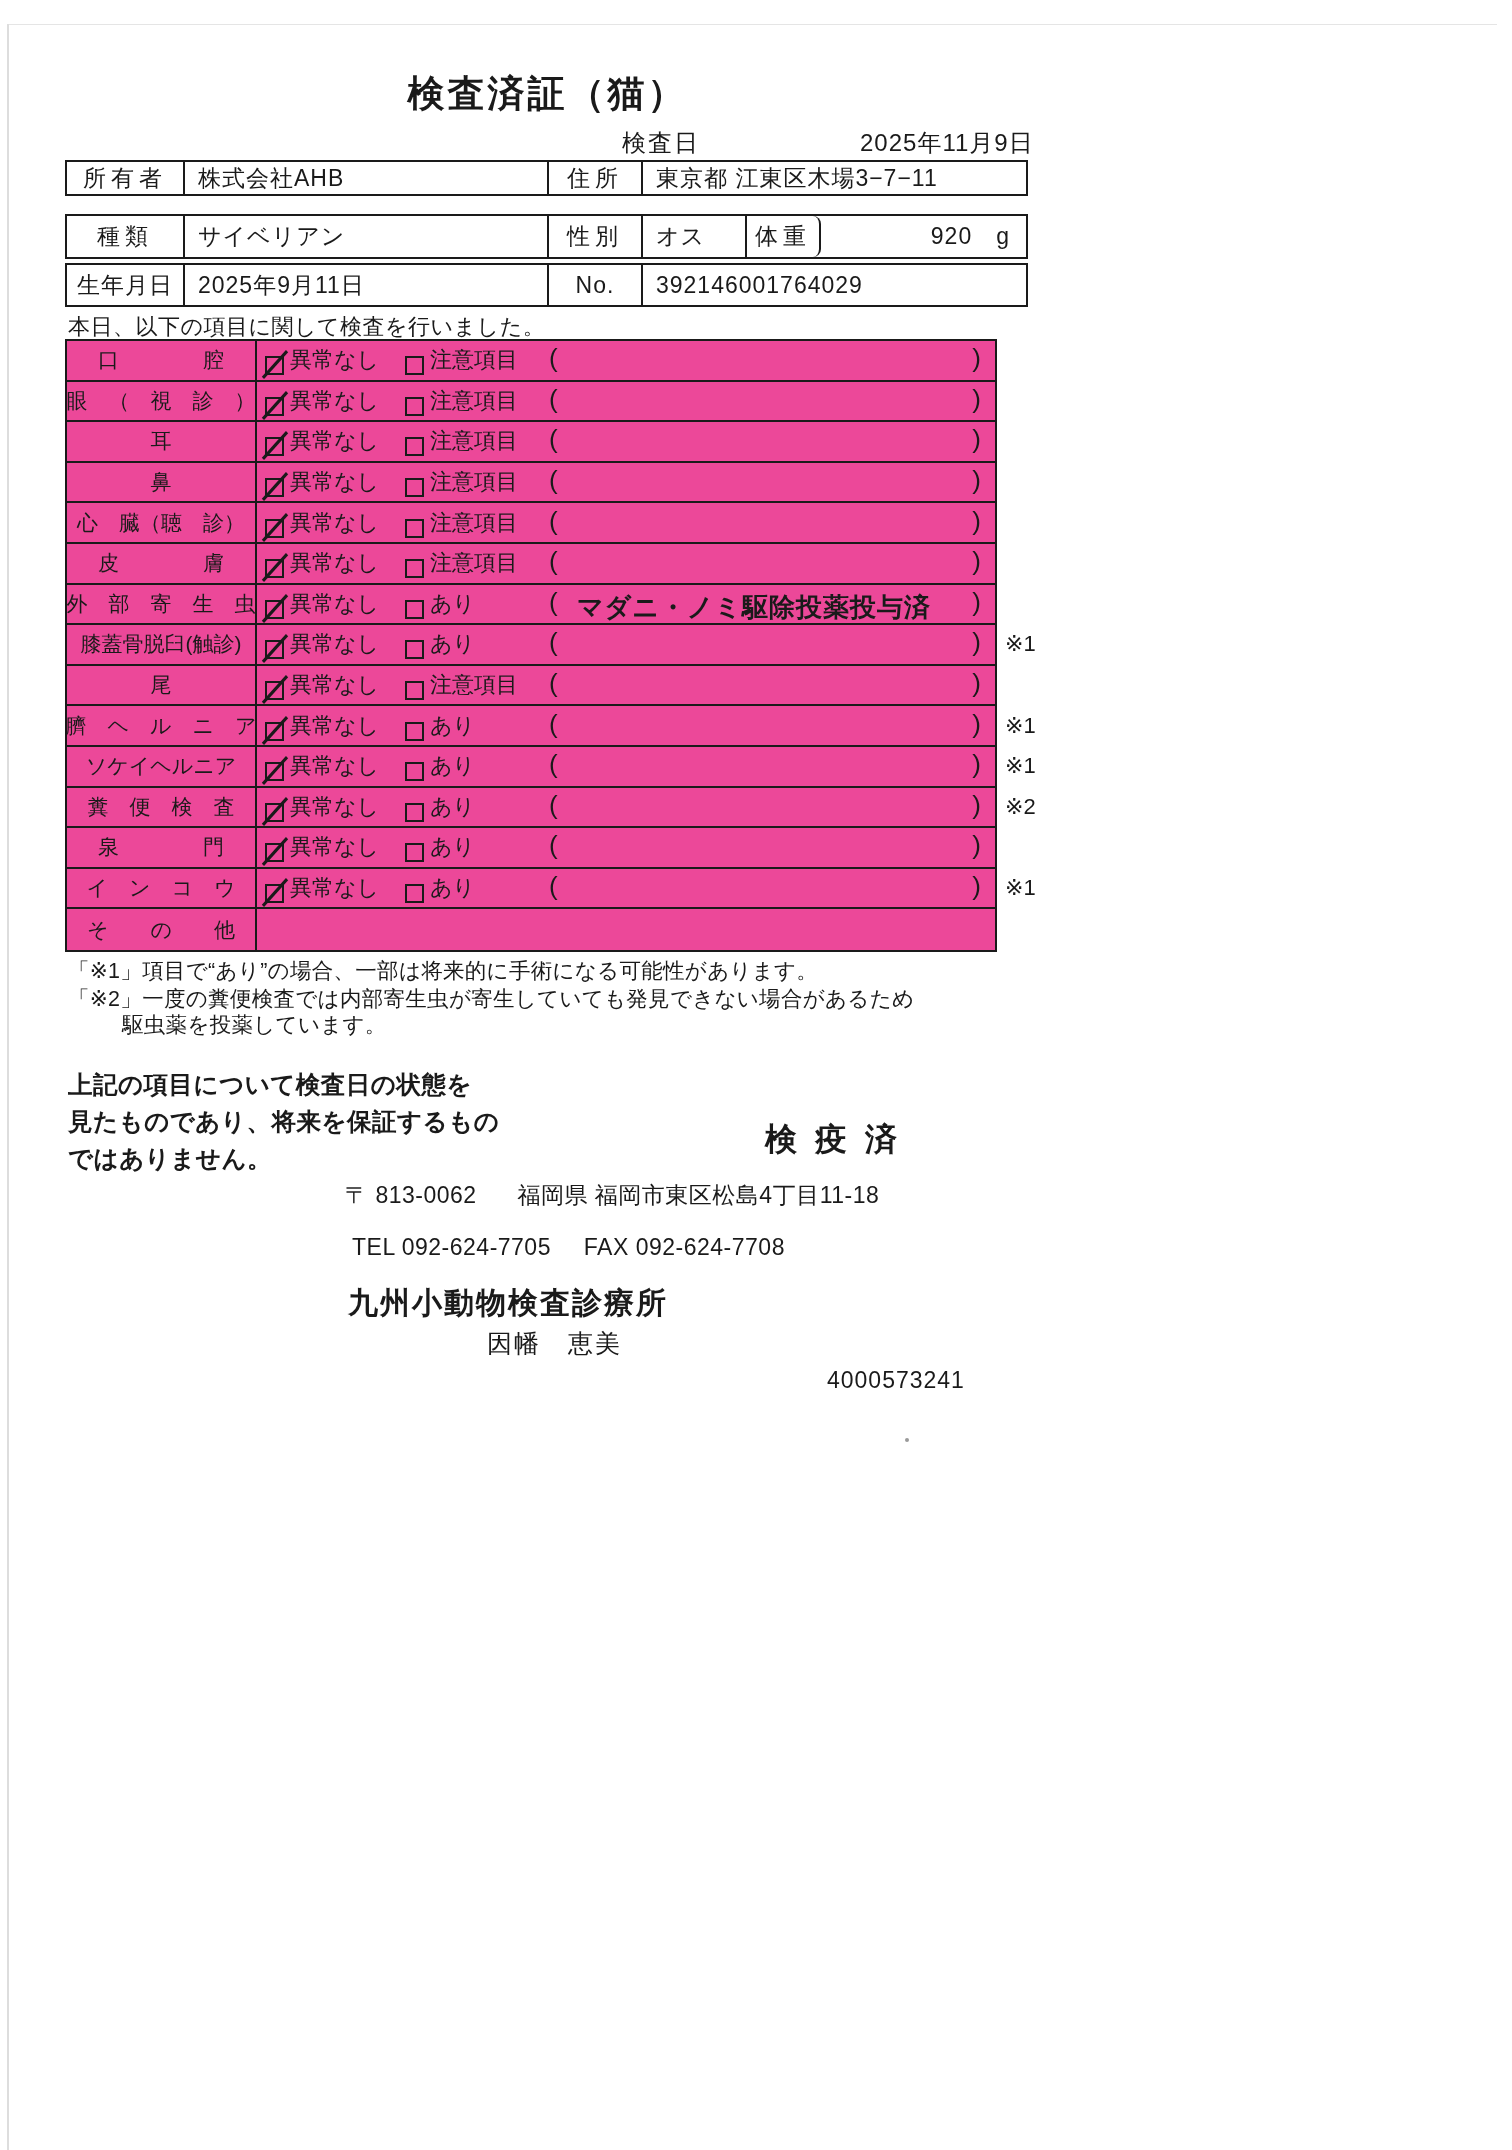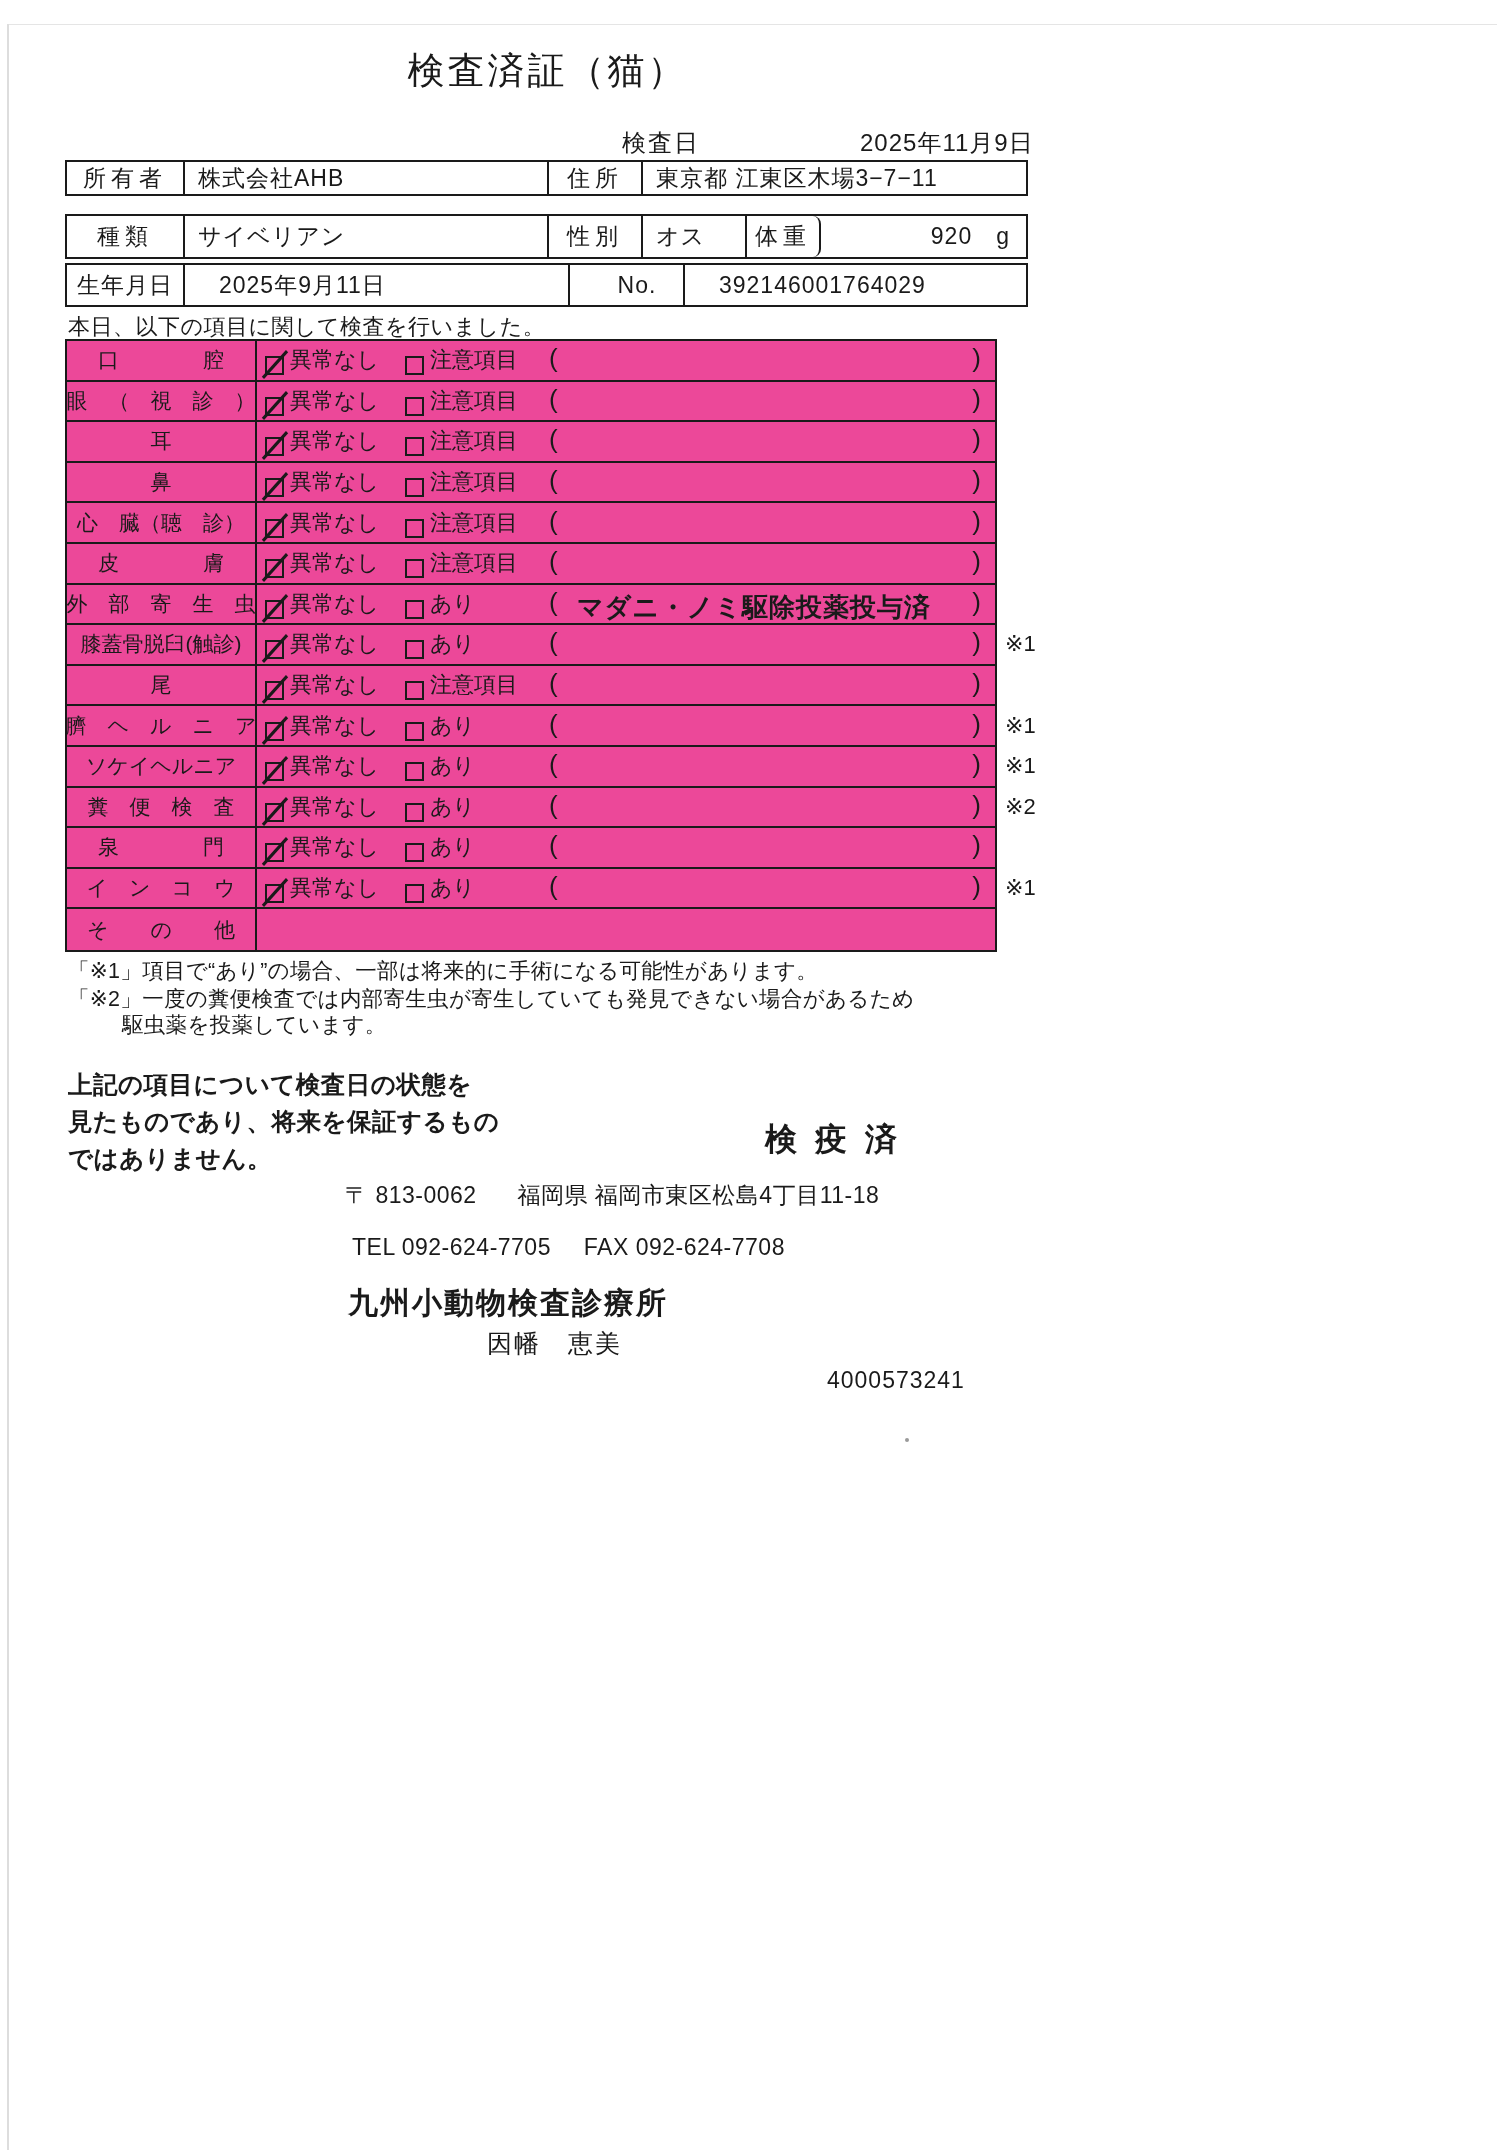--- a/index.html
+++ b/index.html
@@ -4,31 +4,31 @@
 <style>
   html,body { margin:0; padding:0; background:#ffffff; }
   .page {
     position:relative; width:1512px; height:2150px; background:#ffffff;
     font-family:"Liberation Sans","DejaVu Sans",sans-serif; color:#1a1a1a;
     overflow:hidden;
   }
   .scan-left { position:absolute; left:7px; top:24px; width:2px; height:2126px; background:#cfcfcf; opacity:.7; }
   .scan-top  { position:absolute; left:7px; top:24px; width:1490px; height:1px; background:#dedede; opacity:.8; }
 
-  .title { position:absolute; top:46px; left:65px; width:965px; margin:0;
-           text-align:center; font-size:37px; font-weight:400; letter-spacing:3px; }
+  .title { position:absolute; top:69px; left:65px; width:965px; margin:0;
+           text-align:center; font-size:37px; font-weight:700; letter-spacing:3px; }
 
   .date-label { position:absolute; top:127px; left:622px; font-size:24px; letter-spacing:2px; }
   .date-value { position:absolute; top:127px; left:860px; font-size:24px; letter-spacing:1px; }
 
   .tbl { position:absolute; left:65px; width:963px; display:flex;
          border:2px solid #1a1a1a; box-sizing:border-box; background:#fff; }
   .owner-tbl { top:160px; height:36px;text-align:right; }
   .info-tbl1 { top:214px; height:45px; }
-  .info-tbl2 { top:263px; height:44px;gap:21px; }
+  .info-tbl2 { top:263px; height:44px; }
   .cell { box-sizing:border-box; border-right:2px solid #1a1a1a;
           display:flex; align-items:center; font-size:23px; white-space:nowrap; overflow:visible; }
   .cell.lbl { justify-content:center; letter-spacing:5px; }
   .cell.val { padding-left:13px; letter-spacing:1px; }
   .cell:last-child, .cell.grow { border-right:none; }
   .w1{width:118px;} .w2{width:364px;} .w3{width:94px;} .w4{width:104px;} .w5{width:74px;border-radius:8px;}
   .grow{flex:1;}
   .weight-cell { justify-content:flex-end; padding-right:16px;gap:8px; }
   .weight-cell .unit { margin-left:16px; }
 

